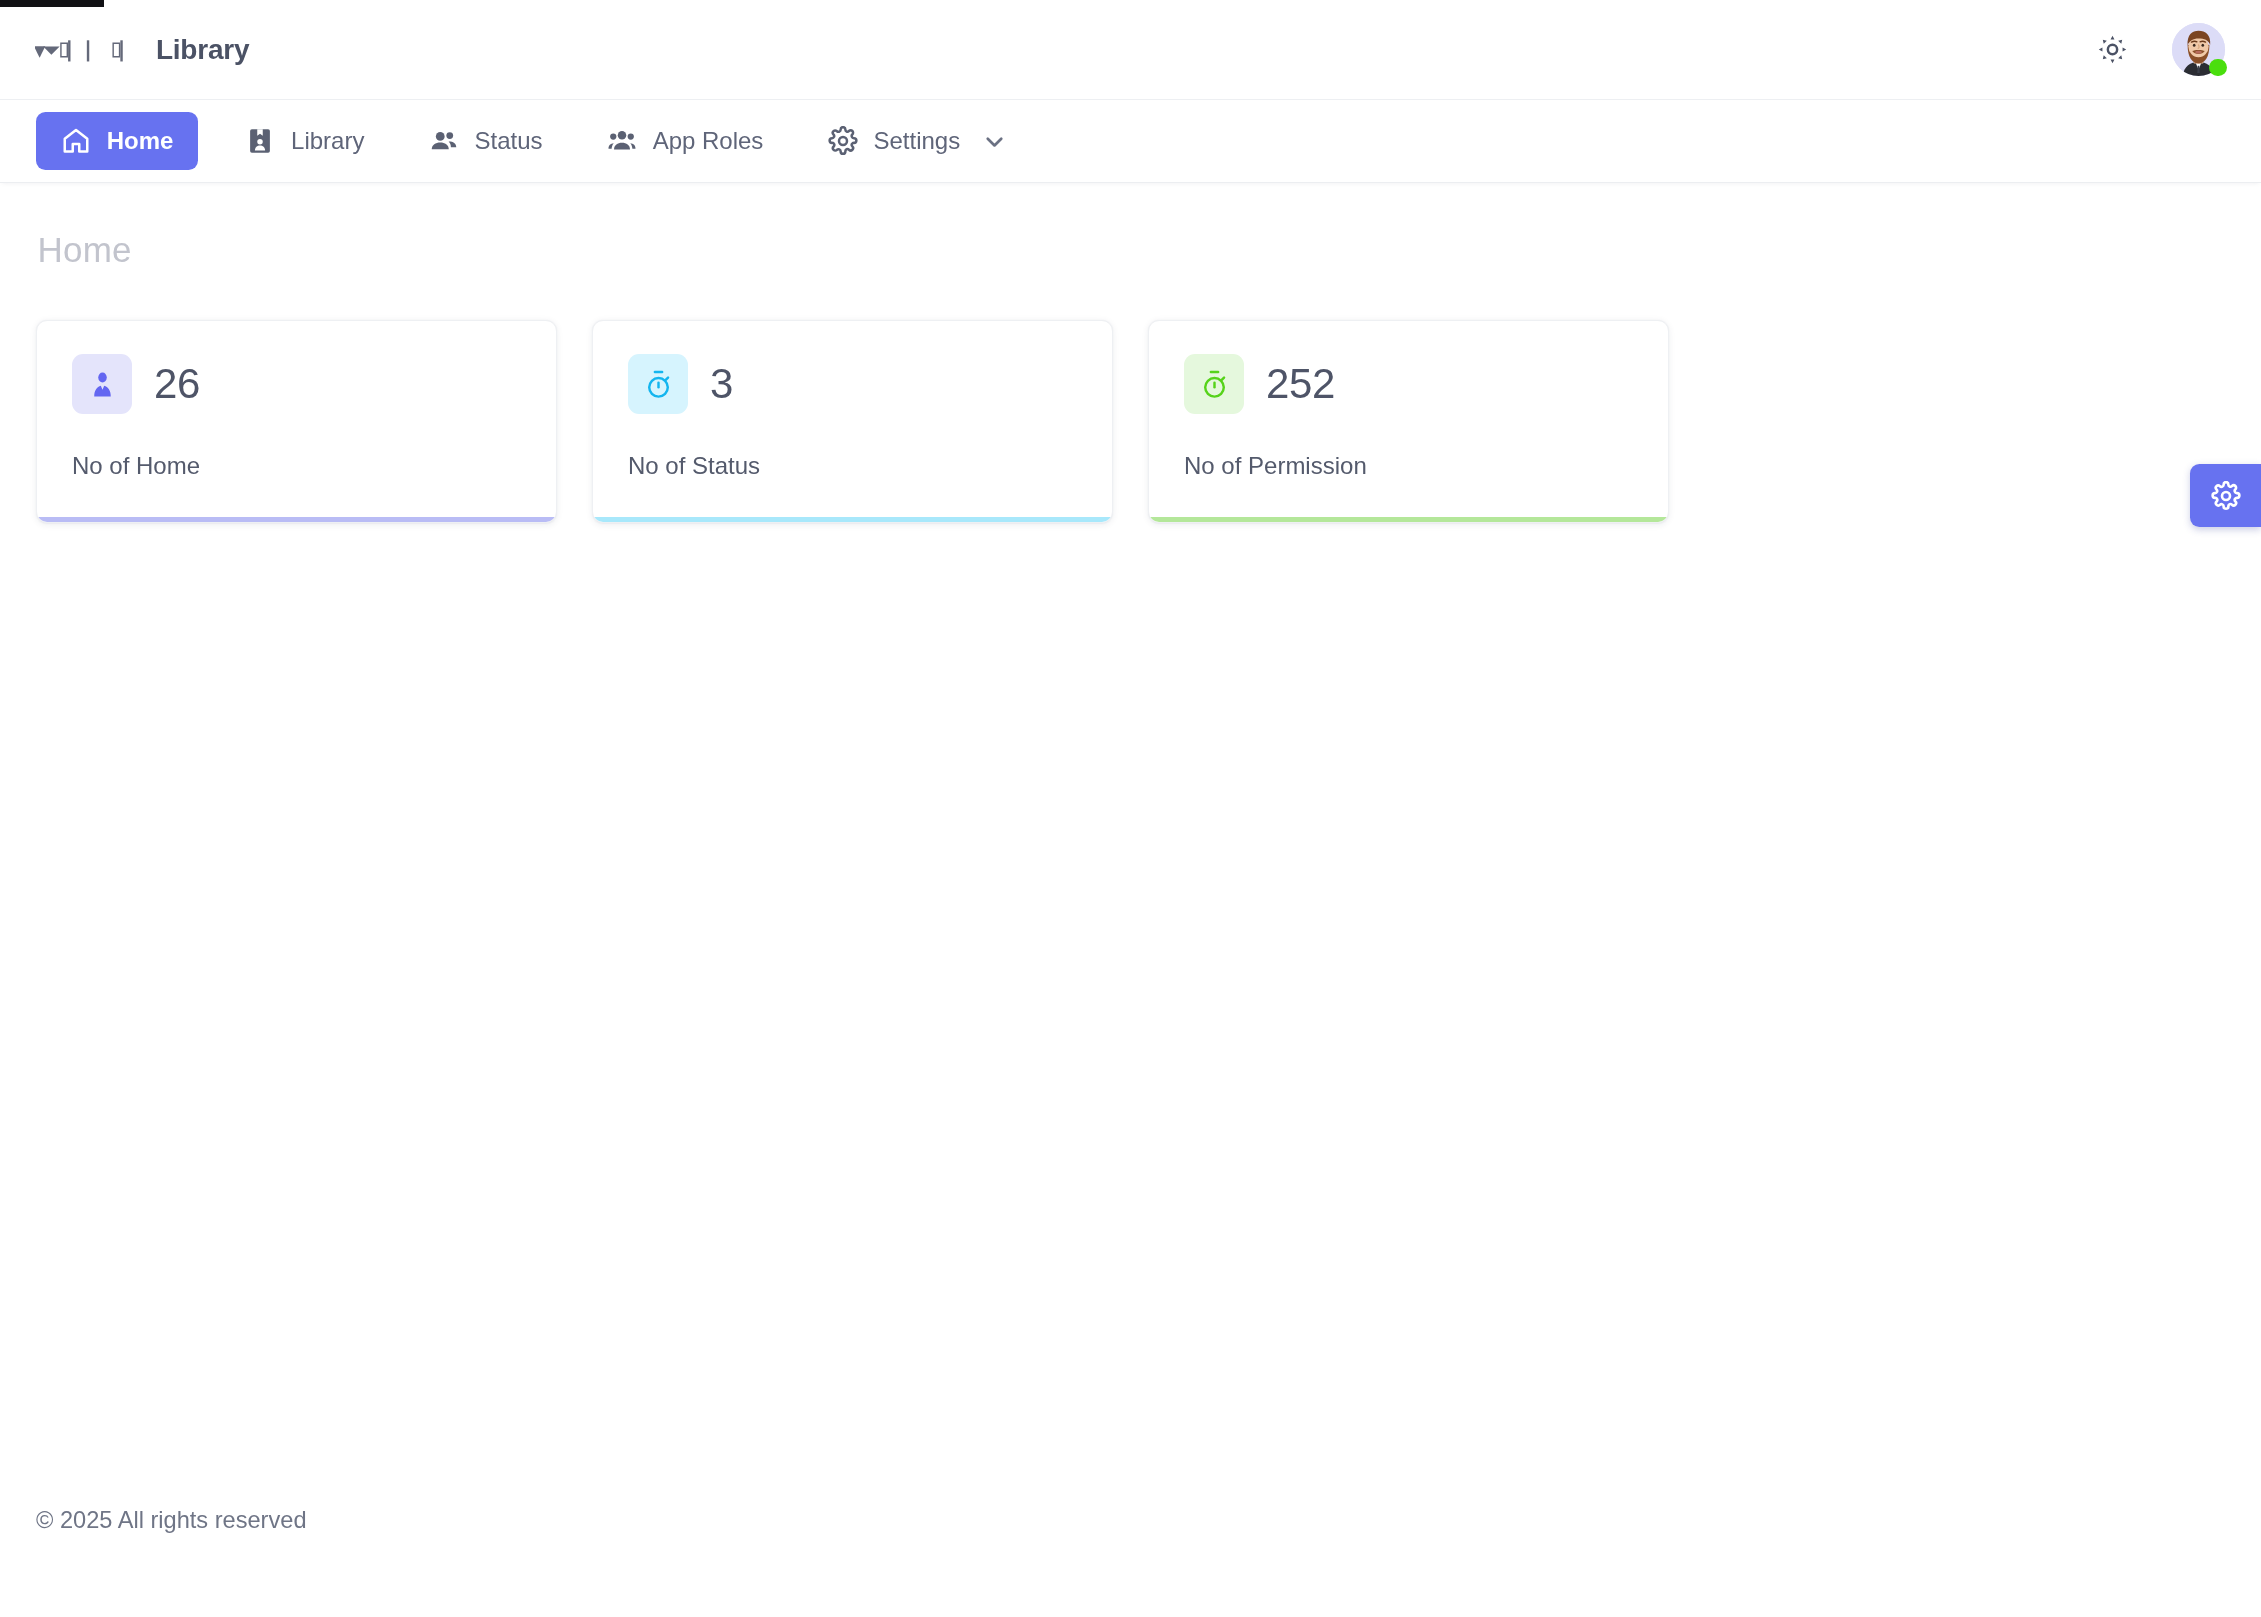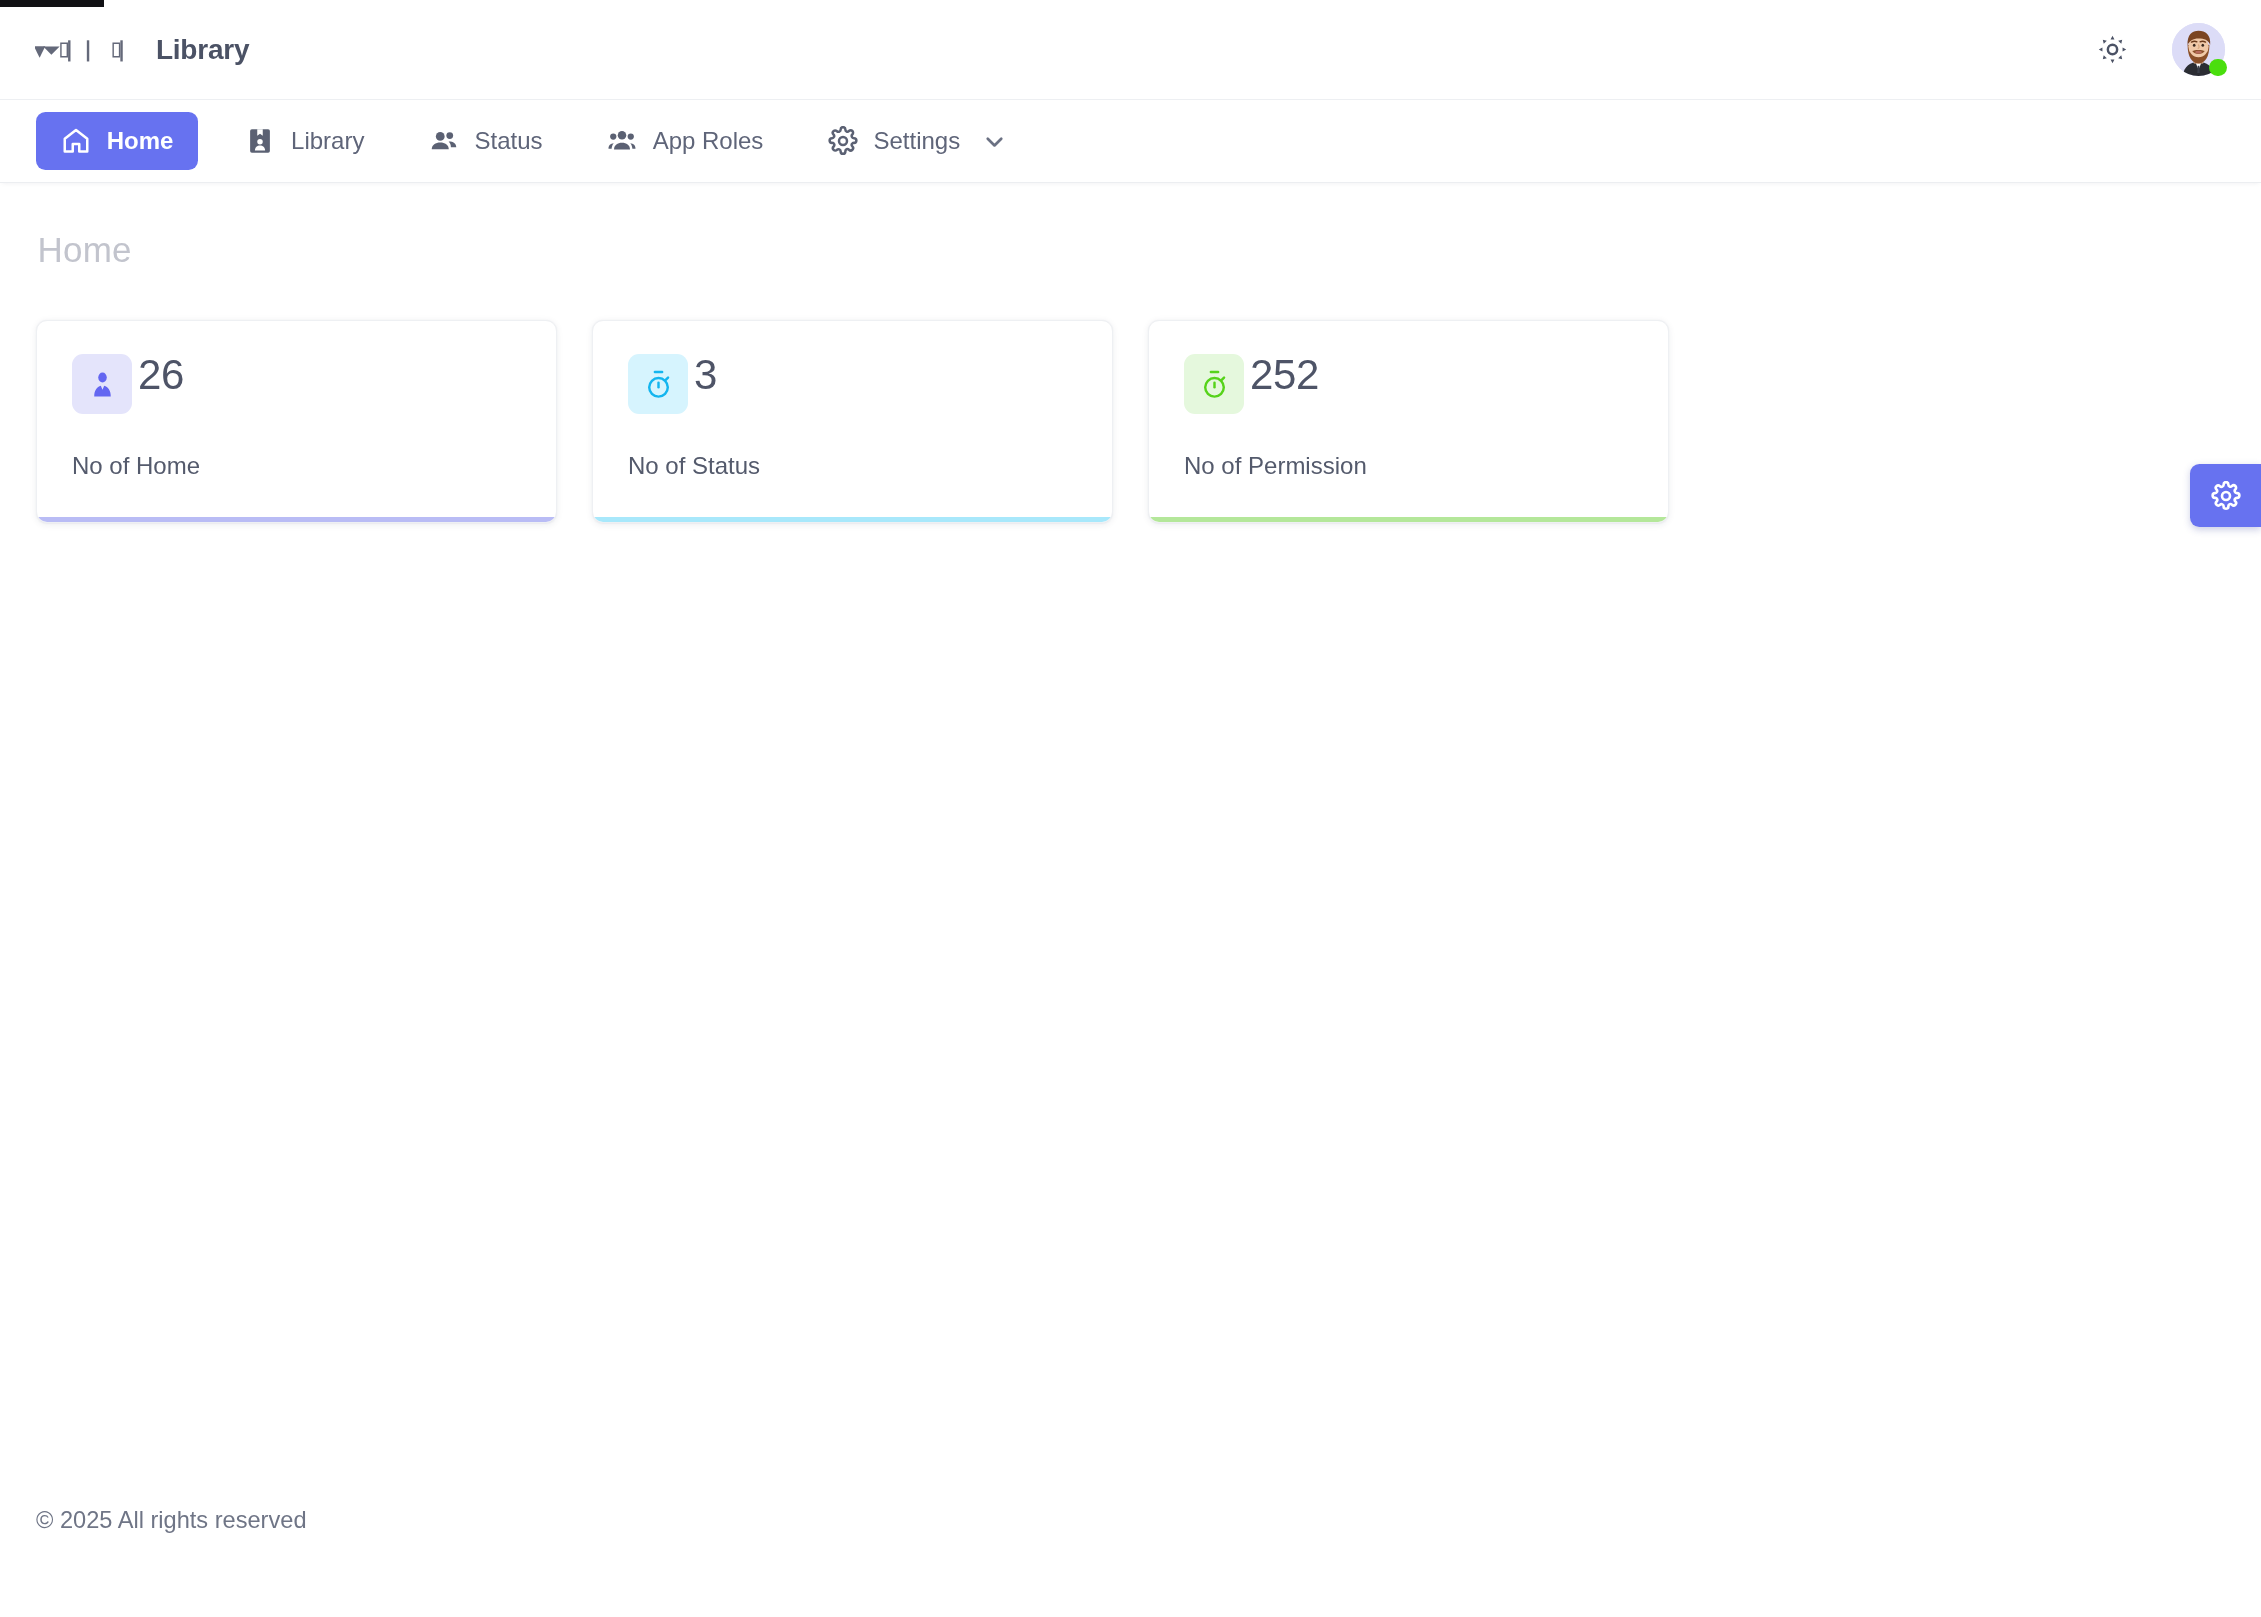--- a/index.html
+++ b/index.html
@@ -215,22 +215,22 @@
     position: absolute;
     left: 0; right: 0; bottom: 0;
     height: 5.5px;
   }
   .stat-card.c-indigo::after { background: #b9bcf5; }
   .stat-card.c-cyan::after   { background: #a8e8fb; }
   .stat-card.c-green::after  { background: #b4e79a; }
 
   .stat-top {
     display: flex;
-    align-items: flex-start;
-    gap: 6px;
+    align-items: center;
+    gap: 22px;
   }
 
   .stat-icon {
     width: 60px;
     height: 60px;
     border-radius: 11px;
     display: flex;
     align-items: center;
     justify-content: center;
     flex: 0 0 60px;

